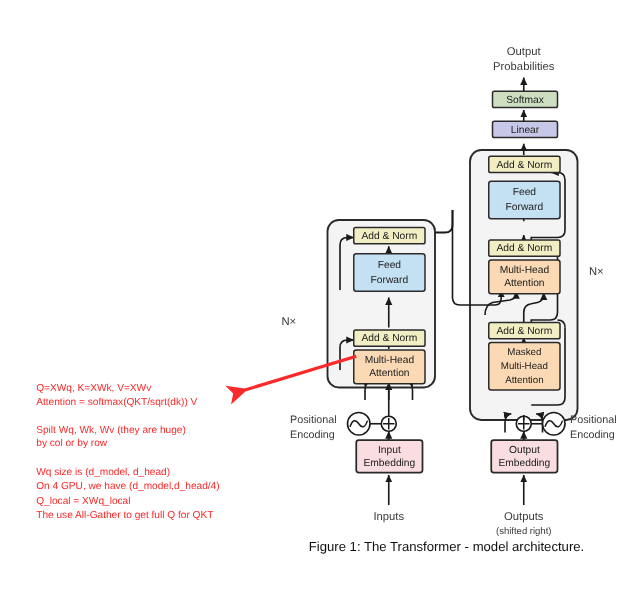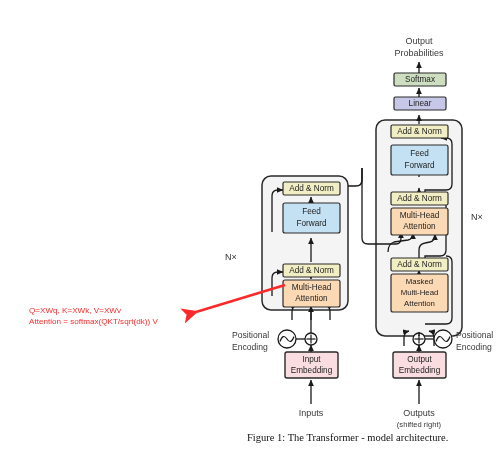--- a/index.html
+++ b/index.html
@@ -58,21 +58,21 @@
     dominant-baseline: middle;
   }
   .pe-text {
     font-family: "Liberation Sans", sans-serif;
     font-size: 8.6px;
     fill: #3a3a3a;
     dominant-baseline: middle;
   }
   .caption {
     position: absolute;
-    font-family: Liberation Serif, serif;
+    font-family: Liberation Sans, sans-serif;
     font-size: 10.5px;
     color: #111111;
     white-space: nowrap;
   }
   .annot-layer {
     position: absolute;
     left: 0;
     top: 0;
     width: 500px;
     height: 463px;
@@ -268,17 +268,23 @@
     <line x1="419" y1="404" x2="419" y2="380" stroke="#1a1a1a" stroke-width="1.3" marker-end="url(#arrowBlack)"></line>
     <text class="io-text" x="419" y="414">Outputs</text>
     <text class="io-text-sm" x="419" y="425">(shifted right)</text>
 
     <line x1="285" y1="285" x2="196" y2="312" stroke="#fa2a2a" stroke-width="2.6" marker-end="url(#arrowRed)"></line>
   </svg>
 
   <div class="annot-layer">
     <div class="annot-block" style="left:29px; top:305px;">Q=XWq, K=XWk, V=XWv
 Attention = softmax(QKT/sqrt(dk)) V</div>
+    <div class="annot-block" style="left:29px; top:338px;">Spilt Wq, Wk, Wv (they are huge)
+by col or by row</div>
+    <div class="annot-block" style="left:29px; top:372px;">Wq size is (d_model, d_head)
+On 4 GPU, we have (d_model,d_head/4)
+Q_local = XWq_local
+The use All-Gather to get full Q for QKT</div>
   </div>
 
   <div class="caption" style="left:247px; top:432px;">Figure 1: The Transformer - model architecture.</div>
 
 </div>
 
 </body></html>

